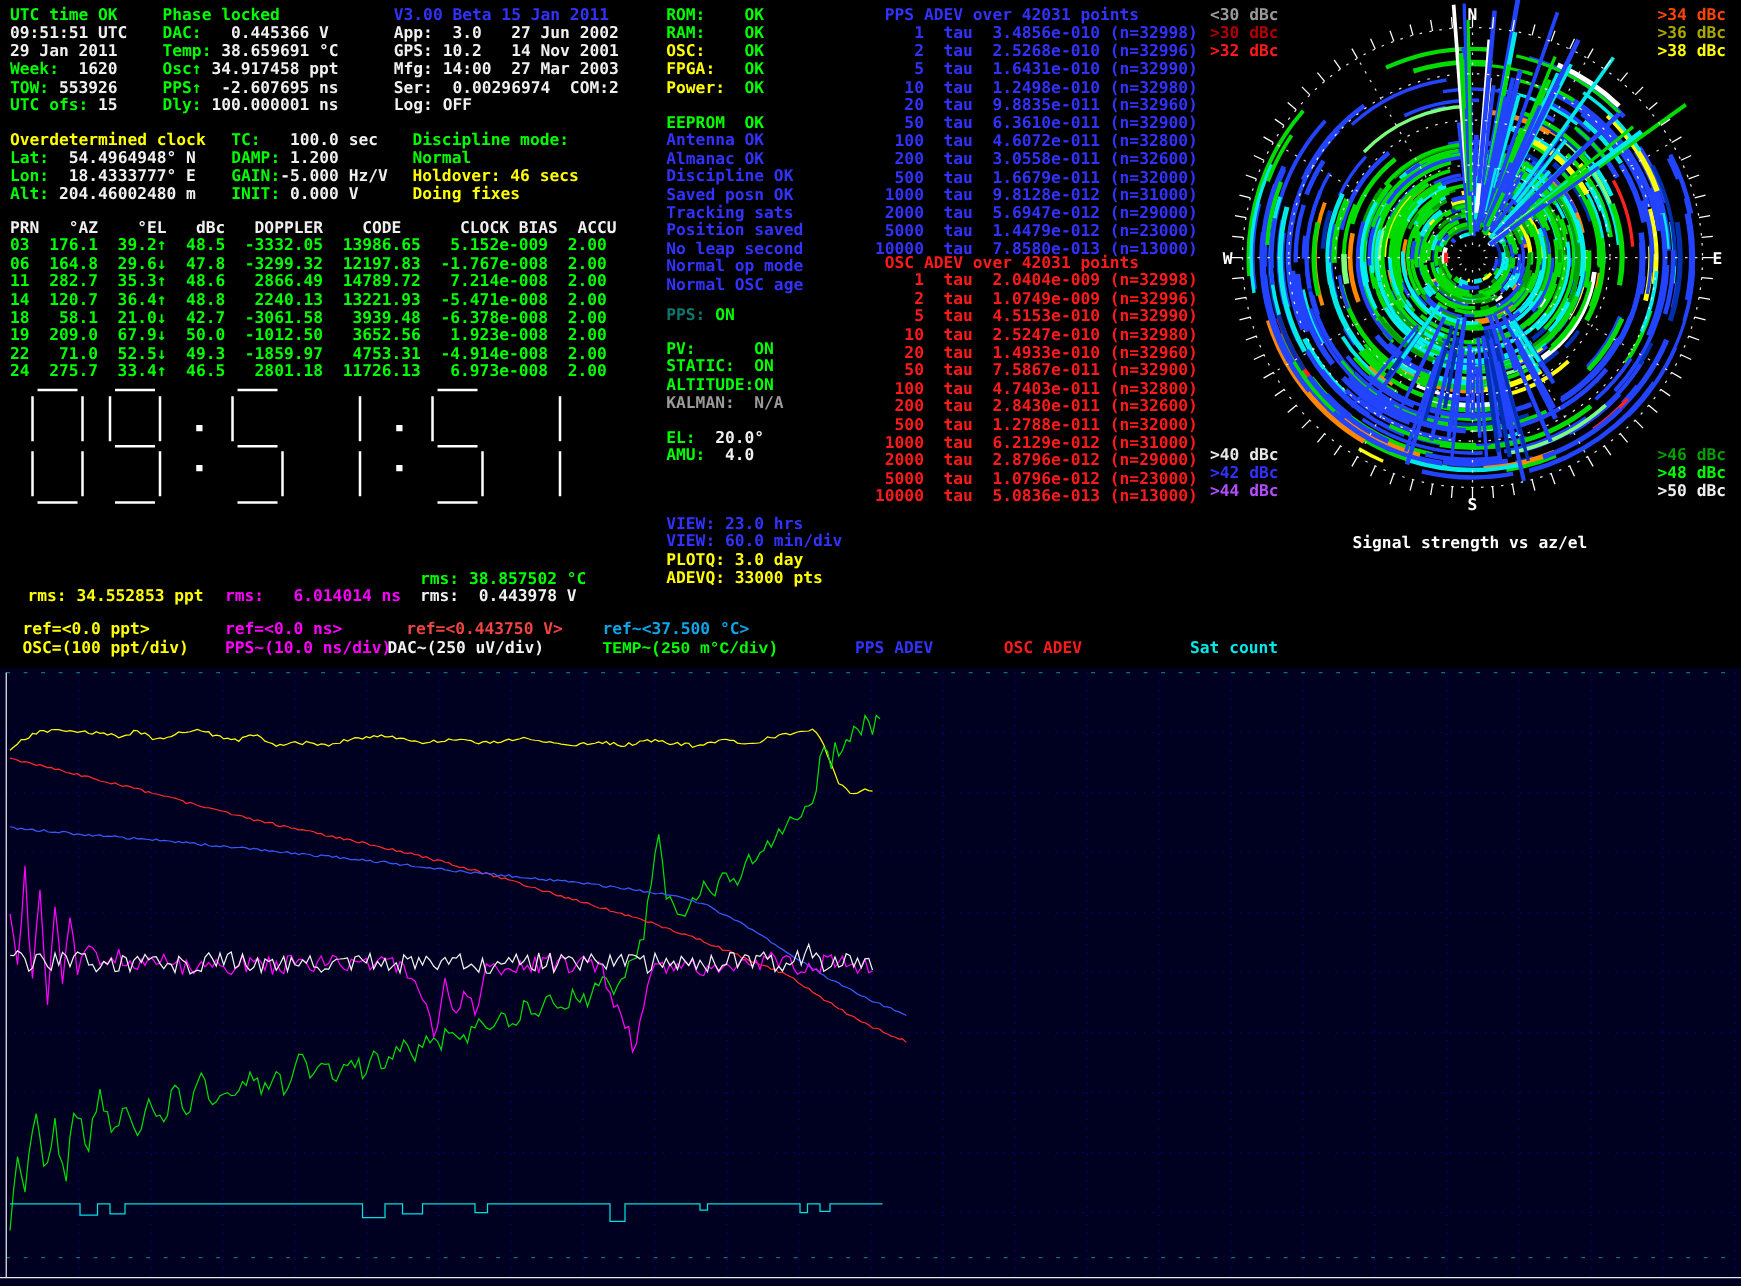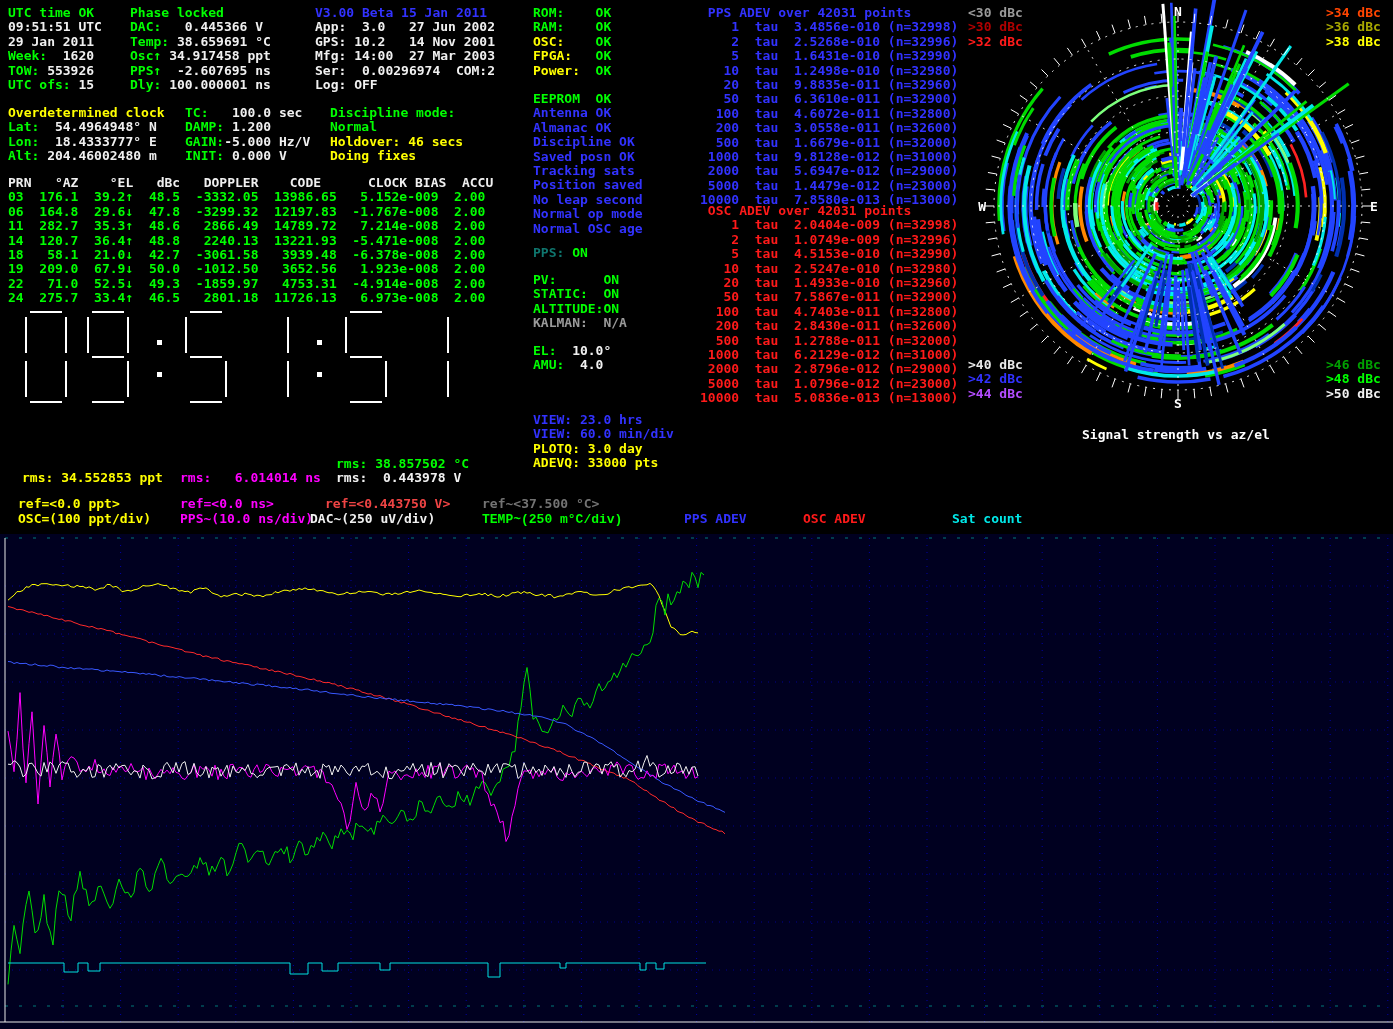--- a/index.html
+++ b/index.html
@@ -19,21 +19,21 @@
 
 <div class="screen">
   <div id="text-layer">
       <div class="tblock" style="left: 8px; top: 6px;"><div class="tline"><span style="color: rgb(0, 255, 0);">UTC time OK</span></div><div class="tline"><span style="color: rgb(240, 240, 240);">09:51:51 UTC</span></div><div class="tline"><span style="color: rgb(240, 240, 240);">29 Jan 2011</span></div><div class="tline"><span style="color: rgb(0, 255, 0);">Week:  </span><span style="color: rgb(240, 240, 240);">1620</span></div><div class="tline"><span style="color: rgb(0, 255, 0);">TOW: </span><span style="color: rgb(240, 240, 240);">553926</span></div><div class="tline"><span style="color: rgb(0, 255, 0);">UTC ofs: </span><span style="color: rgb(240, 240, 240);">15</span></div></div>
       <div class="tblock" style="left: 130px; top: 6px;"><div class="tline"><span style="color: rgb(0, 255, 0);">Phase locked</span></div><div class="tline"><span style="color: rgb(0, 255, 0);">DAC:</span><span style="color: rgb(240, 240, 240);">   0.445366 V</span></div><div class="tline"><span style="color: rgb(0, 255, 0);">Temp:</span><span style="color: rgb(240, 240, 240);"> 38.659691 °C</span></div><div class="tline"><span style="color: rgb(0, 255, 0);">Osc↑</span><span style="color: rgb(240, 240, 240);"> 34.917458 ppt</span></div><div class="tline"><span style="color: rgb(0, 255, 0);">PPS↑</span><span style="color: rgb(240, 240, 240);">  -2.607695 ns</span></div><div class="tline"><span style="color: rgb(0, 255, 0);">Dly:</span><span style="color: rgb(240, 240, 240);"> 100.000001 ns</span></div></div>
       <div class="tblock" style="left: 315px; top: 6px;"><div class="tline"><span style="color: rgb(50, 50, 255);">V3.00 Beta 15 Jan 2011</span></div><div class="tline"><span style="color: rgb(240, 240, 240);">App:  3.0   27 Jun 2002</span></div><div class="tline"><span style="color: rgb(240, 240, 240);">GPS: 10.2   14 Nov 2001</span></div><div class="tline"><span style="color: rgb(240, 240, 240);">Mfg: 14:00  27 Mar 2003</span></div><div class="tline"><span style="color: rgb(240, 240, 240);">Ser:  0.00296974  COM:2</span></div><div class="tline"><span style="color: rgb(240, 240, 240);">Log: OFF</span></div></div>
       <div class="tblock" style="left: 533px; top: 6px;"><div class="tline"><span style="color: rgb(0, 255, 0);">ROM:  </span><span style="color: rgb(0, 255, 0);">  OK</span></div><div class="tline"><span style="color: rgb(0, 255, 0);">RAM:  </span><span style="color: rgb(0, 255, 0);">  OK</span></div><div class="tline"><span style="color: rgb(255, 255, 0);">OSC:  </span><span style="color: rgb(0, 255, 0);">  OK</span></div><div class="tline"><span style="color: rgb(255, 255, 0);">FPGA: </span><span style="color: rgb(0, 255, 0);">  OK</span></div><div class="tline"><span style="color: rgb(255, 255, 0);">Power:</span><span style="color: rgb(0, 255, 0);">  OK</span></div></div>
       <div class="tblock" style="left: 533px; top: 92px;"><div class="tline"><span style="color: rgb(0, 255, 0);">EEPROM  OK</span></div><div class="tline"><span style="color: rgb(50, 50, 255);">Antenna OK</span></div><div class="tline"><span style="color: rgb(50, 50, 255);">Almanac OK</span></div><div class="tline"><span style="color: rgb(50, 50, 255);">Discipline OK</span></div><div class="tline"><span style="color: rgb(50, 50, 255);">Saved posn OK</span></div><div class="tline"><span style="color: rgb(50, 50, 255);">Tracking sats</span></div><div class="tline"><span style="color: rgb(50, 50, 255);">Position saved</span></div><div class="tline"><span style="color: rgb(50, 50, 255);">No leap second</span></div><div class="tline"><span style="color: rgb(50, 50, 255);">Normal op mode</span></div><div class="tline"><span style="color: rgb(50, 50, 255);">Normal OSC age</span></div></div>
       <div class="tblock" style="left: 533px; top: 246px;"><div class="tline"><span style="color: #0f766e;">PPS: </span><span style="color: rgb(0, 255, 0);">ON</span></div></div>
       <div class="tblock" style="left: 533px; top: 273px;"><div class="tline"><span style="color: rgb(0, 255, 0);">PV:      </span><span style="color: rgb(0, 255, 0);">ON</span></div><div class="tline"><span style="color: rgb(0, 255, 0);">STATIC:  </span><span style="color: rgb(0, 255, 0);">ON</span></div><div class="tline"><span style="color: rgb(0, 255, 0);">ALTITUDE:</span><span style="color: rgb(0, 255, 0);">ON</span></div><div class="tline"><span style="color: rgb(154, 154, 154);">KALMAN:  N/A</span></div></div>
-      <div class="tblock" style="left: 533px; top: 344px;"><div class="tline"><span style="color: rgb(0, 255, 0);">EL:  </span><span style="color: rgb(240, 240, 240);">10.0°</span></div><div class="tline"><span style="color: rgb(0, 255, 0);">AMU: </span><span style="color: rgb(240, 240, 240);"> 4.0</span></div></div>
+      <div class="tblock" style="left: 533px; top: 344px;"><div class="tline"><span style="color: rgb(0, 255, 0);">EL:  </span><span style="color: rgb(240, 240, 240);">20.0°</span></div><div class="tline"><span style="color: rgb(0, 255, 0);">AMU: </span><span style="color: rgb(240, 240, 240);"> 4.0</span></div></div>
       <div class="tblock" style="left: 533px; top: 413px;"><div class="tline"><span style="color: rgb(50, 50, 255);">VIEW: 23.0 hrs</span></div><div class="tline"><span style="color: rgb(50, 50, 255);">VIEW: 60.0 min/div</span></div><div class="tline"><span style="color: rgb(255, 255, 0);">PLOTQ: 3.0 day</span></div><div class="tline"><span style="color: rgb(255, 255, 0);">ADEVQ: 33000 pts</span></div></div>
       <div class="tblock" style="left: 8px; top: 106px;"><div class="tline"><span style="color: rgb(255, 255, 0);">Overdetermined clock</span></div><div class="tline"><span style="color: rgb(0, 255, 0);">Lat:  </span><span style="color: rgb(240, 240, 240);">54.4964948° N</span></div><div class="tline"><span style="color: rgb(0, 255, 0);">Lon:  </span><span style="color: rgb(240, 240, 240);">18.4333777° E</span></div><div class="tline"><span style="color: rgb(0, 255, 0);">Alt: </span><span style="color: rgb(240, 240, 240);">204.46002480 m</span></div></div>
       <div class="tblock" style="left: 185px; top: 106px;"><div class="tline"><span style="color: rgb(0, 255, 0);">TC:   </span><span style="color: rgb(240, 240, 240);">100.0 sec</span></div><div class="tline"><span style="color: rgb(0, 255, 0);">DAMP: </span><span style="color: rgb(240, 240, 240);">1.200</span></div><div class="tline"><span style="color: rgb(0, 255, 0);">GAIN:</span><span style="color: rgb(240, 240, 240);">-5.000 Hz/V</span></div><div class="tline"><span style="color: rgb(0, 255, 0);">INIT: </span><span style="color: rgb(240, 240, 240);">0.000 V</span></div></div>
       <div class="tblock" style="left: 330px; top: 106px;"><div class="tline"><span style="color: rgb(0, 255, 0);">Discipline mode:</span></div><div class="tline"><span style="color: rgb(0, 255, 0);">Normal</span></div><div class="tline"><span style="color: rgb(255, 255, 0);">Holdover: 46 secs</span></div><div class="tline"><span style="color: rgb(255, 255, 0);">Doing fixes</span></div></div>
       <div class="tblock" style="left: 8px; top: 176px;"><div class="tline"><span style="color: rgb(240, 240, 240);">PRN   °AZ    °EL   dBc   DOPPLER    CODE      CLOCK BIAS  ACCU</span></div><div class="tline"><span style="color: rgb(0, 255, 0);">03  176.1  39.2↑  48.5  -3332.05  13986.65   5.152e-009  2.00</span></div><div class="tline"><span style="color: rgb(0, 255, 0);">06  164.8  29.6↓  47.8  -3299.32  12197.83  -1.767e-008  2.00</span></div><div class="tline"><span style="color: rgb(0, 255, 0);">11  282.7  35.3↑  48.6   2866.49  14789.72   7.214e-008  2.00</span></div><div class="tline"><span style="color: rgb(0, 255, 0);">14  120.7  36.4↑  48.8   2240.13  13221.93  -5.471e-008  2.00</span></div><div class="tline"><span style="color: rgb(0, 255, 0);">18   58.1  21.0↓  42.7  -3061.58   3939.48  -6.378e-008  2.00</span></div><div class="tline"><span style="color: rgb(0, 255, 0);">19  209.0  67.9↓  50.0  -1012.50   3652.56   1.923e-008  2.00</span></div><div class="tline"><span style="color: rgb(0, 255, 0);">22   71.0  52.5↓  49.3  -1859.97   4753.31  -4.914e-008  2.00</span></div><div class="tline"><span style="color: rgb(0, 255, 0);">24  275.7  33.4↑  46.5   2801.18  11726.13   6.973e-008  2.00</span></div></div>
       <div class="tblock" style="left: 700px; top: 6px;"><div class="tline"><span style="color: rgb(50, 50, 255);"> PPS ADEV over 42031 points</span></div><div class="tline"><span style="color: rgb(50, 50, 255);">    1  tau  3.4856e-010 (n=32998)</span></div><div class="tline"><span style="color: rgb(50, 50, 255);">    2  tau  2.5268e-010 (n=32996)</span></div><div class="tline"><span style="color: rgb(50, 50, 255);">    5  tau  1.6431e-010 (n=32990)</span></div><div class="tline"><span style="color: rgb(50, 50, 255);">   10  tau  1.2498e-010 (n=32980)</span></div><div class="tline"><span style="color: rgb(50, 50, 255);">   20  tau  9.8835e-011 (n=32960)</span></div><div class="tline"><span style="color: rgb(50, 50, 255);">   50  tau  6.3610e-011 (n=32900)</span></div><div class="tline"><span style="color: rgb(50, 50, 255);">  100  tau  4.6072e-011 (n=32800)</span></div><div class="tline"><span style="color: rgb(50, 50, 255);">  200  tau  3.0558e-011 (n=32600)</span></div><div class="tline"><span style="color: rgb(50, 50, 255);">  500  tau  1.6679e-011 (n=32000)</span></div><div class="tline"><span style="color: rgb(50, 50, 255);"> 1000  tau  9.8128e-012 (n=31000)</span></div><div class="tline"><span style="color: rgb(50, 50, 255);"> 2000  tau  5.6947e-012 (n=29000)</span></div><div class="tline"><span style="color: rgb(50, 50, 255);"> 5000  tau  1.4479e-012 (n=23000)</span></div><div class="tline"><span style="color: rgb(50, 50, 255);">10000  tau  7.8580e-013 (n=13000)</span></div></div>
       <div class="tblock" style="left: 700px; top: 204px;"><div class="tline"><span style="color: rgb(255, 26, 26);"> OSC ADEV over 42031 points</span></div><div class="tline"><span style="color: rgb(255, 26, 26);">    1  tau  2.0404e-009 (n=32998)</span></div><div class="tline"><span style="color: rgb(255, 26, 26);">    2  tau  1.0749e-009 (n=32996)</span></div><div class="tline"><span style="color: rgb(255, 26, 26);">    5  tau  4.5153e-010 (n=32990)</span></div><div class="tline"><span style="color: rgb(255, 26, 26);">   10  tau  2.5247e-010 (n=32980)</span></div><div class="tline"><span style="color: rgb(255, 26, 26);">   20  tau  1.4933e-010 (n=32960)</span></div><div class="tline"><span style="color: rgb(255, 26, 26);">   50  tau  7.5867e-011 (n=32900)</span></div><div class="tline"><span style="color: rgb(255, 26, 26);">  100  tau  4.7403e-011 (n=32800)</span></div><div class="tline"><span style="color: rgb(255, 26, 26);">  200  tau  2.8430e-011 (n=32600)</span></div><div class="tline"><span style="color: rgb(255, 26, 26);">  500  tau  1.2788e-011 (n=32000)</span></div><div class="tline"><span style="color: rgb(255, 26, 26);"> 1000  tau  6.2129e-012 (n=31000)</span></div><div class="tline"><span style="color: rgb(255, 26, 26);"> 2000  tau  2.8796e-012 (n=29000)</span></div><div class="tline"><span style="color: rgb(255, 26, 26);"> 5000  tau  1.0796e-012 (n=23000)</span></div><div class="tline"><span style="color: rgb(255, 26, 26);">10000  tau  5.0836e-013 (n=13000)</span></div></div>
       <div class="tblock" style="left: 968px; top: 6px;"><div class="tline"><span style="color: rgb(154, 154, 154);">&lt;30 dBc</span></div><div class="tline"><span style="color: rgb(176, 0, 0);">&gt;30 dBc</span></div><div class="tline"><span style="color: rgb(255, 26, 26);">&gt;32 dBc</span></div></div>
       <div class="tblock" style="left: 1326px; top: 6px;"><div class="tline"><span style="color: rgb(255, 69, 0);">&gt;34 dBc</span></div><div class="tline"><span style="color: rgb(168, 168, 0);">&gt;36 dBc</span></div><div class="tline"><span style="color: rgb(255, 255, 0);">&gt;38 dBc</span></div></div>
       <div class="tblock" style="left: 968px; top: 358px;"><div class="tline"><span style="color: rgb(232, 232, 232);">&gt;40 dBc</span></div><div class="tline"><span style="color: rgb(50, 50, 255);">&gt;42 dBc</span></div><div class="tline"><span style="color: rgb(180, 77, 255);">&gt;44 dBc</span></div></div>
@@ -41,21 +41,21 @@
       <div class="tblock" style="left: 336px; top: 457px;"><div class="tline"><span style="color: rgb(0, 255, 0);">rms: 38.857502 °C</span></div></div>
       <div class="tblock" style="left: 22px; top: 471px;"><div class="tline"><span style="color: rgb(255, 255, 0);">rms: 34.552853 ppt</span></div></div>
       <div class="tblock" style="left: 180px; top: 471px;"><div class="tline"><span style="color: rgb(255, 0, 255);">rms:   6.014014 ns</span></div></div>
       <div class="tblock" style="left: 336px; top: 471px;"><div class="tline"><span style="color: rgb(240, 240, 240);">rms:  0.443978 V</span></div></div>
       <div class="tblock" style="left: 18px; top: 497px;"><div class="tline"><span style="color: rgb(255, 255, 0);">ref=&lt;0.0 ppt&gt;</span></div></div>
       <div class="tblock" style="left: 18px; top: 512px;"><div class="tline"><span style="color: rgb(255, 255, 0);">OSC=(100 ppt/div)</span></div></div>
       <div class="tblock" style="left: 180px; top: 497px;"><div class="tline"><span style="color: rgb(255, 0, 255);">ref=&lt;0.0 ns&gt;</span></div></div>
       <div class="tblock" style="left: 180px; top: 512px;"><div class="tline"><span style="color: rgb(255, 0, 255);">PPS~(10.0 ns/div)</span></div></div>
       <div class="tblock" style="left: 325px; top: 497px;"><div class="tline"><span style="color: #ef4444;">ref=&lt;0.443750 V&gt;</span></div></div>
       <div class="tblock" style="left: 310px; top: 512px;"><div class="tline"><span style="color: rgb(240, 240, 240);">DAC~(250 uV/div)</span></div></div>
-      <div class="tblock" style="left: 482px; top: 497px;"><div class="tline"><span style="color: #737373;">ref~&lt;37.500 °C&gt;</span></div></div>
+      <div class="tblock" style="left: 482px; top: 497px;"><div class="tline"><span style="color: #0ea5e9;">ref~&lt;37.500 °C&gt;</span></div></div>
       <div class="tblock" style="left: 482px; top: 512px;"><div class="tline"><span style="color: rgb(0, 255, 0); font-family: Liberation Mono, monospace;">TEMP~(250 m°C/div)</span></div></div>
       <div class="tblock" style="left: 684px; top: 512px;"><div class="tline"><span style="color: rgb(50, 50, 255);">PPS ADEV</span></div></div>
       <div class="tblock" style="left: 803px; top: 512px;"><div class="tline"><span style="color: rgb(255, 26, 26);">OSC ADEV</span></div></div>
       <div class="tblock" style="left: 952px; top: 512px;"><div class="tline"><span style="color: rgb(0, 232, 232);">Sat count</span></div></div>
     </div>
   <svg id="clock" width="450" height="100" viewBox="0 0 450 100">
       <line x1="6" y1="2" x2="38" y2="2" stroke="#ffffff" stroke-width="2"></line>
       <line x1="42" y1="7" x2="42" y2="43" stroke="#ffffff" stroke-width="2"></line>
       <line x1="42" y1="51" x2="42" y2="87" stroke="#ffffff" stroke-width="2"></line>
       <line x1="6" y1="92" x2="38" y2="92" stroke="#ffffff" stroke-width="2"></line>

